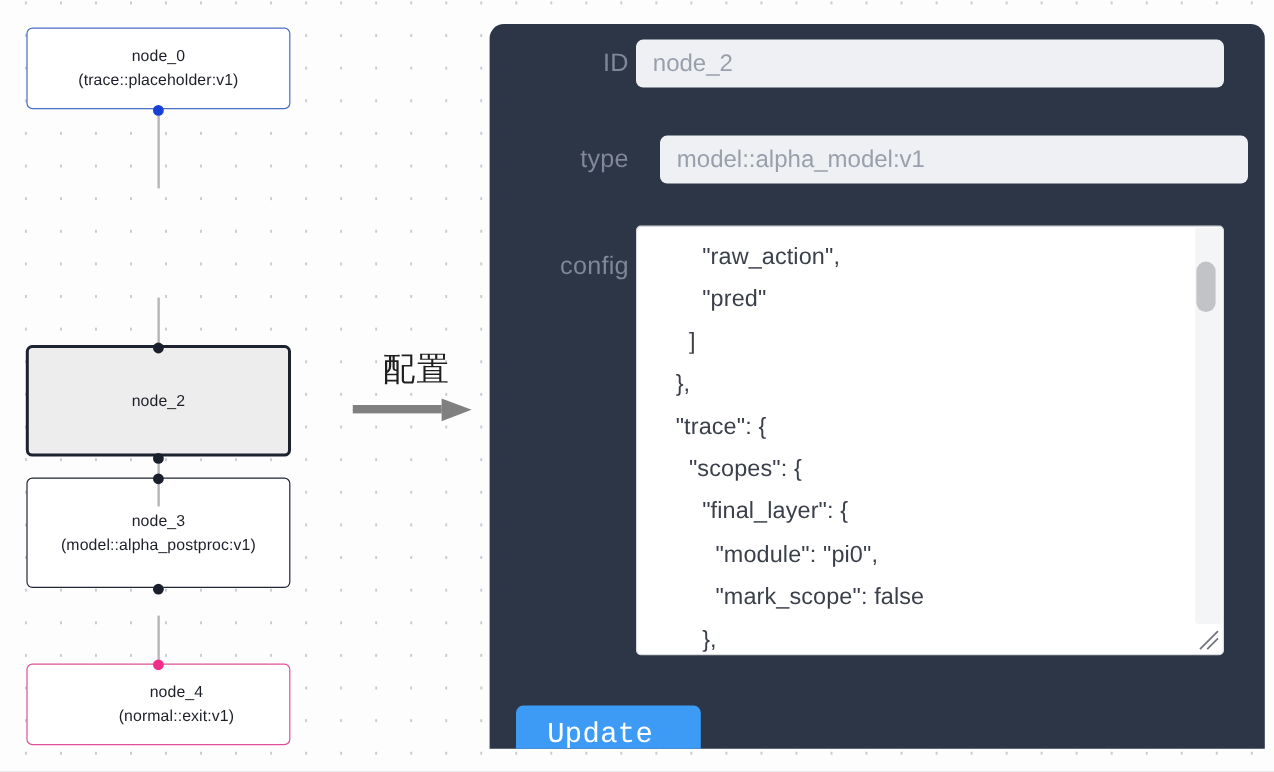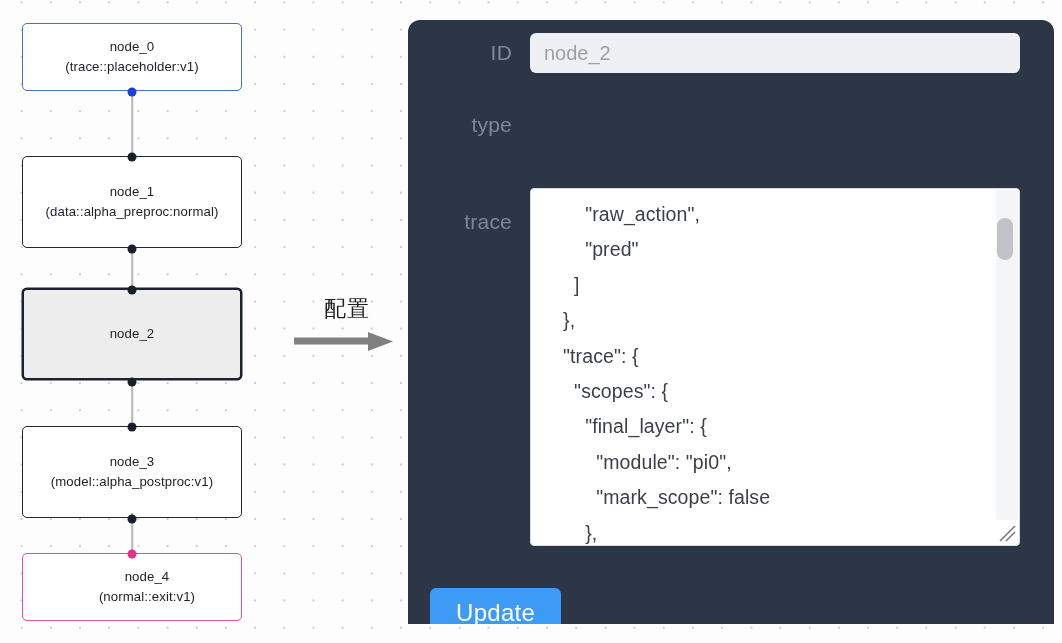--- a/index.html
+++ b/index.html
@@ -89,21 +89,21 @@
 
   
   #annotation {
     position: absolute;
     left: 292px;
     top: 296px;
     width: 110px;
     height: 70px;
   }
   #annotation .anno-text {
-    font-size: 22px;
+    font-size: 27px;
     color: #1f1f1f;
     letter-spacing: 1px;
     text-align: center;
     line-height: 26px;
     font-family: "DejaVu Sans", sans-serif;
   }
   #annotation svg { display: block; margin-top: 4px; }
 
   
   #config-panel {
@@ -125,21 +125,21 @@
     display: flex;
     align-items: center;
     left: 0;
     width: 100%;
   }
   .field-label {
     color: #7f8798;
     font-size: 21px;
     text-align: right;
     width: 122px;
-    padding-right: 18px;
+    padding-right: 6px;
     box-sizing: border-box;
     letter-spacing: .2px;
     flex: 0 0 auto;
   }
   .field-input {
     box-sizing: border-box;
     background: #eef0f4;
     border: none;
     border-radius: 6px;
     color: #9aa0ab;
@@ -213,22 +213,22 @@
 
   #update-button {
     position: absolute;
     left: 22px;
     top: 568px;
     background: #3d9bf5;
     color: #ffffff;
     border: none;
     border-radius: 6px;
     font-size: 24px;
-    font-family: Liberation Sans, sans-serif;
-    padding: 11px 26px 14px 26px;
+    font-family: Liberation Mono, monospace;
+    padding: 11px 40px 14px 26px;
     cursor: pointer;
     letter-spacing: .3px;
   }
 </style>
 </head>
 <body>
 
 <div id="app">
 
   <div id="graph-canvas">
@@ -237,34 +237,28 @@
     <div class="edge" style="left:132px; top:248px; height:41px;"></div>
     <div class="edge" style="left:132px; top:380px; height:42px;"></div>
     <div class="edge" style="left:132px; top:513px; height:41px;"></div>
 
     <div class="node input-node" style="left:22px; top:23px; width:220px; height:68px;">
       <span class="nlabel">node_0</span>
       <span class="nlabel">(trace::placeholder:v1)</span>
       <span class="handle blue" style="top:68px;"></span>
     </div>
 
-    <div class="node" style="left:22px; top:156px; width:220px; height:92px;">
-      <span class="nlabel">node_1</span>
-      <span class="nlabel">(data::alpha_preproc:normal)</span>
-      <span class="handle" style="top:0px;"></span>
-      <span class="handle" style="top:92px;"></span>
-    </div>
 
     <div class="node selected" style="left:22px; top:288px; width:220px; height:92px;">
       <span class="nlabel">node_2</span>
       <span class="handle" style="top:0px;"></span>
       <span class="handle" style="top:92px;"></span>
     </div>
 
-    <div class="node" style="left:22px; top:426px; width:220px; height:92px;">
+    <div class="node" style="left:22px; top:398px; width:220px; height:92px;">
       <span class="nlabel">node_3</span>
       <span class="nlabel">(model::alpha_postproc:v1)</span>
       <span class="handle" style="top:0px;"></span>
       <span class="handle" style="top:92px;"></span>
     </div>
 
     <div class="node output-node" style="left:22px; top:553px; width:220px; height:68px;">
       <span class="nlabel">node_4</span>
       <span class="nlabel">(normal::exit:v1)</span>
       <span class="handle pink" style="top:0px;"></span>
@@ -281,24 +275,25 @@
 
   <div id="config-panel">
 
     <div class="field-row" id="row-id">
       <div class="field-label">ID</div>
       <input class="field-input" type="text" value="node_2" style="">
     </div>
 
     <div class="field-row" id="row-type">
       <div class="field-label">type</div>
+      <input class="field-input" type="text" value="model::alpha_model:v1" style="">
     </div>
 
     <div class="field-row" id="row-config">
-      <div class="field-label">trace</div>
+      <div class="field-label">config</div>
       <div class="textarea-wrap">
         <textarea class="config-textarea" style="">        "raw_action",
         "pred"
       ]
     },
     "trace": {
       "scopes": {
         "final_layer": {
           "module": "pi0",
           "mark_scope": false

